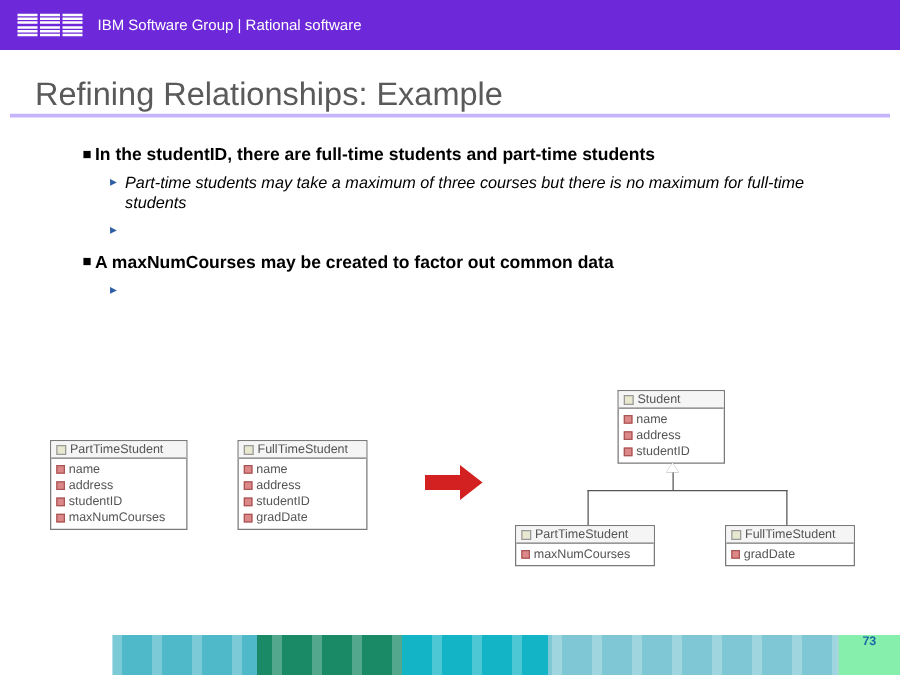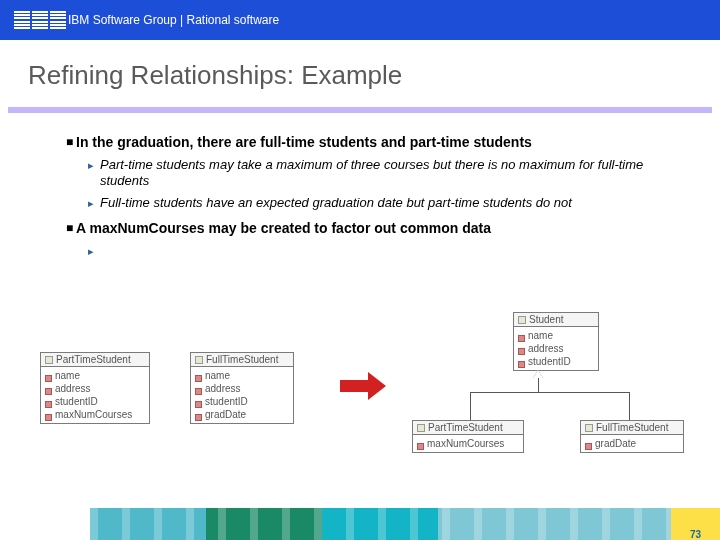--- a/index.html
+++ b/index.html
@@ -5,26 +5,26 @@
   * { box-sizing: border-box; margin: 0; padding: 0; }
   body {
     width: 720px;
     height: 540px;
     font-family: Arial, Helvetica, sans-serif;
     background: #ffffff;
     position: relative;
     overflow: hidden;
   }
   .header {
-    background: #1d4ed8;
+    background: #6d28d9;
     height: 40px;
     display: flex;
     align-items: center;
     padding: 0 14px;
-    gap: 2px;
+    gap: 12px;
   }
   .ibm-logo {
     display: grid;
     grid-template-columns: repeat(3, 16px);
     gap: 2px;
     height: 18px;
   }
   .ibm-col {
     display: flex;
     flex-direction: column;
@@ -32,22 +32,22 @@
   }
   .ibm-bar {
     height: 2px;
     background: #ffffff;
   }
   .header-text {
     color: #ffffff;
     font-size: 12px;
   }
   .title-area {
-    padding: 20px 20px 16px 20px;
-    border-bottom: 6px solid #c4b5fd;
+    padding: 20px 20px 0 20px;
+    border-bottom: 3px solid #c4b5fd;
     margin: 0 8px;
   }
   .slide-title {
     font-size: 26px;
     font-weight: normal;
     color: #5a5a5a;
   }
   .content {
     padding: 12px 50px 0 66px;
   }
@@ -108,21 +108,21 @@
     background: #f5f5f5;
   }
   .uml-head .ci {
     width: 8px; height: 8px; border: 1px solid #999; background: #e8e8d0;
   }
   .uml-body {
     padding: 2px 4px;
   }
   .uml-body div {
     display: flex;
-    align-items: flex-end;
+    align-items: center;
     gap: 3px;
     line-height: 13px;
     white-space: nowrap;
   }
   .attr-ic {
     width: 7px; height: 7px; background: #d88; border: 1px solid #a55;
   }
   .arrow {
     position: absolute;
     left: 300px;
@@ -178,24 +178,24 @@
     background: linear-gradient(90deg, #4fb8c9 0%, #4fb8c9 20%, #1a8a66 20%, #1a8a66 40%, #12b4c6 40%, #12b4c6 60%, #7fc7d4 60%);
     position: relative;
   }
   .footer-mid::before {
     content:"";
     position:absolute; inset:0;
     background: repeating-linear-gradient(90deg, rgba(255,255,255,0.25) 0 8px, transparent 8px 32px);
   }
   .footer-right {
     width: 50px;
-    background: #fde047;
+    background: #86efac;
     border-left: 1px solid #aad0dd;
     display: flex;
-    align-items: flex-end;
+    align-items: flex-start;
     justify-content: center;
   }
   .slide-num {
     font-size: 10px;
     color: #1a6aa6;
     font-weight: bold;
   }
 </style>
 </head>
 <body>
@@ -230,29 +230,28 @@
   <div class="header-text">IBM Software Group | Rational software</div>
 </div>
 
 <div class="title-area">
   <div class="slide-title">Refining Relationships: Example</div>
 </div>
 
 <div class="content">
   <div class="L1">
     <div class="bullet">■</div>
-    <div class="txt">In the graduation, there are full-time students and part-time students</div>
+    <div class="txt">In the studentID, there are full-time students and part-time students</div>
   </div>
   <div class="L2">
     <div class="bullet">▸</div>
     <div class="txt">Part-time students may take a maximum of three courses but there is no maximum for full-time students</div>
   </div>
   <div class="L2">
     <div class="bullet">▸</div>
-    <div class="txt">Full-time students have an expected graduation date but part-time students do not</div>
   </div>
   <div class="L1">
     <div class="bullet">■</div>
     <div class="txt">A maxNumCourses may be created to factor out common data</div>
   </div>
   <div class="L2">
     <div class="bullet">▸</div>
   </div>
 </div>
 
@@ -306,21 +305,21 @@
           <span>gradDate</span>
         </div>
     </div>
   </div>
 
   <div class="arrow">
     <div class="arrow-shaft"></div>
     <div class="arrow-head"></div>
   </div>
 
-  <div class="uml" style="left:473px; top:-10px; width:86px;">
+  <div class="uml" style="left:454px; top:-10px; width:86px;">
     <div class="uml-head">
         <div class="ci"></div>
         <span>Student</span>
       </div>
     <div class="uml-body">
       <div>
           <div class="attr-ic"></div>
           <span>name</span>
         </div>
       <div>

